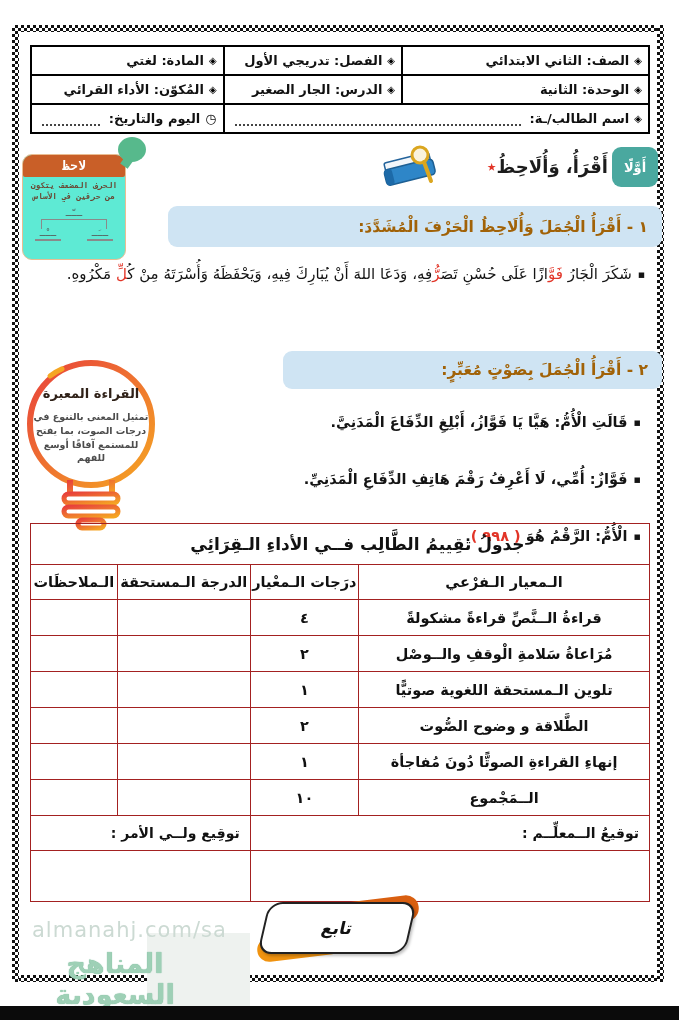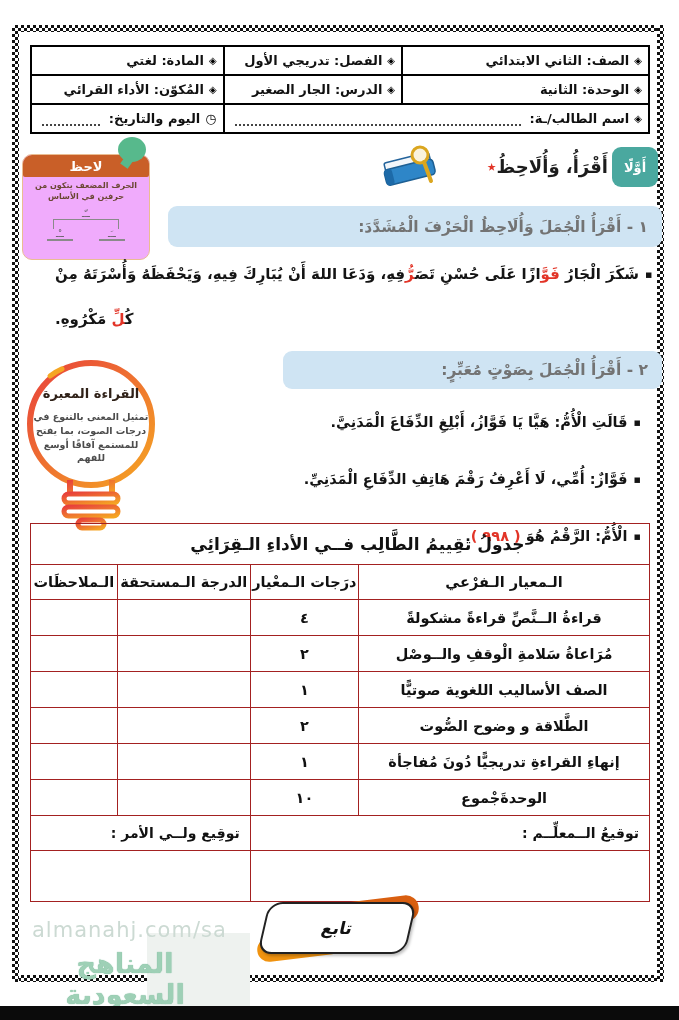--- a/index.html
+++ b/index.html
@@ -25,45 +25,45 @@
   
   .badge{position:absolute;left:612px;top:147px;width:46px;height:40px;background:#4aa89f;
          color:#fff;border-radius:9px;display:flex;align-items:center;justify-content:center;
          font-size:13px;font-weight:bold;}
   .main-title{position:absolute;left:430px;top:156px;width:178px;direction:rtl;text-align:right;
          font-size:18px;font-weight:bold;color:#1c1c1c;white-space:nowrap;}
   .red{color:#e23427;}
   .book-svg{position:absolute;left:378px;top:141px;}
 
   
-  .notice{position:absolute;left:22px;top:154px;width:128px;height:106px;background:#f0abfc;
-          border:1px solid #eabd92;border-radius:10px;box-sizing:border-box;}
+  .notice{position:absolute;left:22px;top:154px;width:104px;height:106px;background:#5eead4;
+          border:1px solid #eabd92;border-radius:10px;box-sizing:border-box;font-family:Liberation Mono, monospace;}
   .notice-head{background:#c95f28;color:#fff;height:22px;border-radius:9px 9px 2px 2px;
           display:flex;align-items:center;justify-content:center;font-size:13px;font-weight:bold;}
   .notice-body{font-size:8px;font-weight:bold;color:#6a4733;text-align:center;padding:4px 5px 0;direction:rtl;line-height:1.35;}
   .tree{margin-top:7px;text-align:center;}
   .tree-top{font-size:9px;line-height:8px;color:#555;}
   .tree-bracket{width:64px;height:9px;margin:1px auto 0;border-top:1.5px solid #8a8a8a;
           border-left:1.5px solid #8a8a8a;border-right:1.5px solid #8a8a8a;}
   .tree-kids{display:flex;justify-content:space-between;width:78px;margin:0 auto;}
   .tree-kids span{display:inline-block;width:26px;font-size:9px;color:#555;border-bottom:2px solid #8a8a8a;line-height:10px;}
   .bubble{position:absolute;left:118px;top:137px;width:28px;height:25px;background:#57b98c;
           border-radius:50%;}
   .bubble::after{content:"";position:absolute;left:4px;bottom:-5px;width:9px;height:9px;background:#57b98c;
           transform:rotate(35deg);}
 
   
-  .sec-head{position:absolute;background:#cfe4f3;border-radius:9px;color:#737373;font-weight:bold;
+  .sec-head{position:absolute;background:#cfe4f3;border-radius:9px;color:#a16207;font-weight:bold;
           font-size:15.5px;direction:rtl;display:flex;align-items:center;padding:8px 14px;box-sizing:border-box;}
   .sec1{left:168px;top:206px;width:494px;height:41px;}
   .sec2{left:283px;top:351px;width:379px;height:38px;}
 
   .blt{font-size:11px;margin-left:6px;vertical-align:1px;}
-  .sentence{position:absolute;left:55px;top:252px;width:602px;direction:rtl;text-align:left;
-          font-size:15px;font-weight:bold;line-height:44px;color:#141414;}
+  .sentence{position:absolute;left:55px;top:252px;width:602px;direction:rtl;text-align:center;
+          font-size:15px;font-weight:normal;line-height:44px;color:#141414;}
   .bullets{position:absolute;left:150px;top:388px;width:503px;direction:rtl;text-align:right;
           font-size:14.5px;font-weight:bold;line-height:44px;color:#141414;}
   .bullets p{margin:12px;}
 
   
   .bulb-svg{position:absolute;left:12px;top:344px;}
   .bulb-text{position:absolute;left:32px;top:386px;width:118px;text-align:center;direction:rtl;}
   .bulb-title{font-size:13px;font-weight:bold;color:#2f2118;}
   .bulb-body{font-size:9.5px;font-weight:bold;color:#4c4c4c;line-height:1.45;margin-top:9px;}
 
@@ -82,21 +82,21 @@
   .rib-acc-tr{position:absolute;right:-8px;top:-3px;width:86px;height:26px;background:#d95f10;
           border-radius:13px;transform:rotate(-7deg);}
   .rib-acc-bl{position:absolute;left:-6px;bottom:-4px;width:86px;height:24px;background:#f09310;
           border-radius:13px;transform:rotate(-7deg);}
   .rib-face{position:absolute;inset:0;background:#fff;border:2px solid #222;border-radius:14px;
           transform:skewX(-13deg);display:flex;align-items:center;justify-content:center;
           font-size:17px;font-weight:bold;box-shadow:2px 2px 3px rgba(0,0,0,.25);}
 
   .wm-block{position:absolute;left:147px;top:933px;width:103px;height:76px;background:#eef2ef;}
   .watermark{position:absolute;left:32px;top:918px;font-size:21px;color:#ccdad3;letter-spacing:1px;}
-  .logo{position:absolute;left:16px;top:948px;width:218px;text-align:center;direction:rtl;
+  .logo{position:absolute;left:6px;top:948px;width:218px;text-align:center;direction:rtl;
           font-size:27px;font-weight:bold;color:#9ed0b6;text-shadow:0 0 1px #5aa880;}
   .black-bar{position:absolute;left:0;top:1006px;width:679px;height:14px;background:#0b0b0b;}
 </style>
 </head>
 <body>
 
 <div class="page">
 
   <div class="edge top"></div>
   <div class="edge bottom"></div>
@@ -240,39 +240,39 @@
       <td></td>
       <td></td>
     </tr>
     <tr class="ev-row">
       <td>مُرَاعاةُ سَلامةِ الْوقفِ والــوصْل</td>
       <td>٢</td>
       <td></td>
       <td></td>
     </tr>
     <tr class="ev-row">
-      <td>الصف الأساليب اللغوية صوتيًّا</td>
+      <td>تلوين الـمستحقة اللغوية صوتيًّا</td>
       <td>١</td>
       <td></td>
       <td></td>
     </tr>
     <tr class="ev-row">
       <td>الطَّلاقة و وضوح الصُّوت</td>
       <td>٢</td>
       <td></td>
       <td></td>
     </tr>
     <tr class="ev-row">
-      <td>إنهاءِ القراءةِ تدريجيًّا دُونَ مُفاجأة</td>
+      <td>إنهاءِ القراءةِ الصوتًّا دُونَ مُفاجأة</td>
       <td>١</td>
       <td></td>
       <td></td>
     </tr>
     <tr class="ev-row">
-      <td>الوحدةَجْموع</td>
+      <td>الــمَجْموع</td>
       <td>١٠</td>
       <td></td>
       <td></td>
     </tr>
     <tr class="sig-row">
       <td colspan="2">توقيعُ الــمعلِّــم :</td>
       <td colspan="2">توقِيع ولــي الأمر :</td>
     </tr>
     <tr class="empty-row">
       <td colspan="2"></td>

